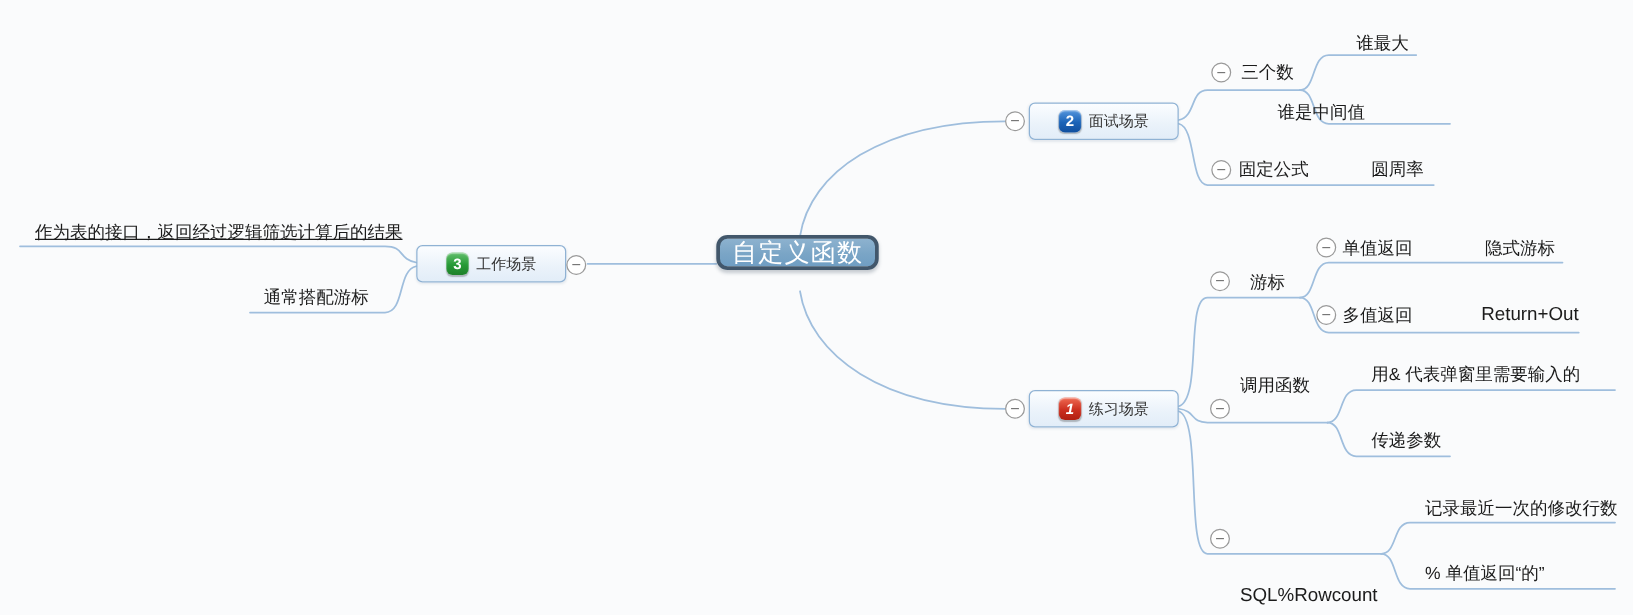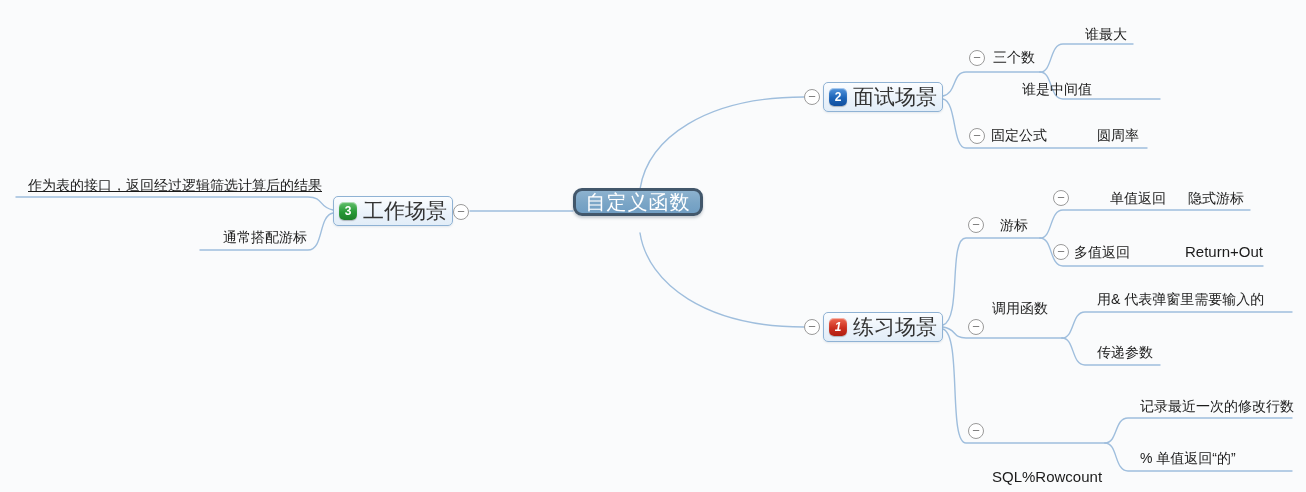--- a/index.html
+++ b/index.html
@@ -21,21 +21,21 @@
   }
   .root-node span{color:#ffffff;font-size:20px;letter-spacing:1px;}
 
   .topic-node{
     position:absolute;width:120px;height:30px;box-sizing:border-box;
     background:linear-gradient(180deg,#fbfdff 0%,#eaf2fa 60%,#e2edf8 100%);
     border:1px solid #8fb2d4;border-radius:5px;
     display:flex;align-items:center;justify-content:center;gap:6px;
     box-shadow:0 1px 2px rgba(60,90,120,.12);
   }
-  .topic-node .tlabel{font-size:21px;color:#333;white-space:nowrap;}
+  .topic-node .tlabel{font-size:12px;color:#333;white-space:nowrap;}
 
   .badge{
     width:18px;height:18px;border-radius:5px;flex:0 0 auto;
     display:flex;align-items:center;justify-content:center;
     color:#fff;font-size:12px;font-weight:bold;
     box-shadow:inset 0 1px 1px rgba(255,255,255,.55), 0 1px 1px rgba(0,0,0,.25);
   }
   .badge-blue{background:linear-gradient(180deg,#5596dd 0%,#1c64b8 55%,#114f9e 100%);}
   .badge-green{background:linear-gradient(180deg,#63c06d 0%,#279a37 55%,#1d8029 100%);}
   .badge-red{background:linear-gradient(180deg,#ef6a52 0%,#cc2f1f 55%,#b01e10 100%);font-style:italic;}
@@ -101,24 +101,24 @@
     <span class="tlabel">练习场景</span>
   </div>
 
   <div class="leaf" style="left:993px;top:50px;">三个数</div>
   <div class="leaf" style="left:1085px;top:27px;">谁最大</div>
   <div class="leaf" style="left:1022px;top:82px;">谁是中间值</div>
   <div class="leaf" style="left:991px;top:128px;">固定公式</div>
   <div class="leaf" style="left:1097px;top:128px;">圆周率</div>
 
   <div class="leaf" style="left:28px;top:178px;text-decoration:underline;">作为表的接口，返回经过逻辑筛选计算后的结果</div>
-  <div class="leaf" style="left:223px;top:230px;">通常搭配游标</div>
+  <div class="leaf" style="left:211px;top:230px;">通常搭配游标</div>
 
   <div class="leaf" style="left:1000px;top:218px;">游标</div>
-  <div class="leaf" style="left:1074px;top:191px;margin-left:36px;">单值返回</div>
+  <div class="leaf" style="left:1074px;top:191px;">单值返回</div>
   <div class="leaf" style="left:1188px;top:191px;">隐式游标</div>
   <div class="leaf" style="left:1074px;top:245px;">多值返回</div>
   <div class="leaf lat" style="left:1185px;top:244px;">Return+Out</div>
   <div class="leaf" style="left:992px;top:301px;">调用函数</div>
   <div class="leaf" style="left:1097px;top:292px;">用&amp; 代表弹窗里需要输入的</div>
   <div class="leaf" style="left:1097px;top:345px;">传递参数</div>
   <div class="leaf lat" style="left:992px;top:424px;margin-top:45px;">SQL%Rowcount</div>
   <div class="leaf" style="left:1140px;top:399px;">记录最近一次的修改行数</div>
   <div class="leaf" style="left:1140px;top:451px;">% 单值返回“的”</div>
 

